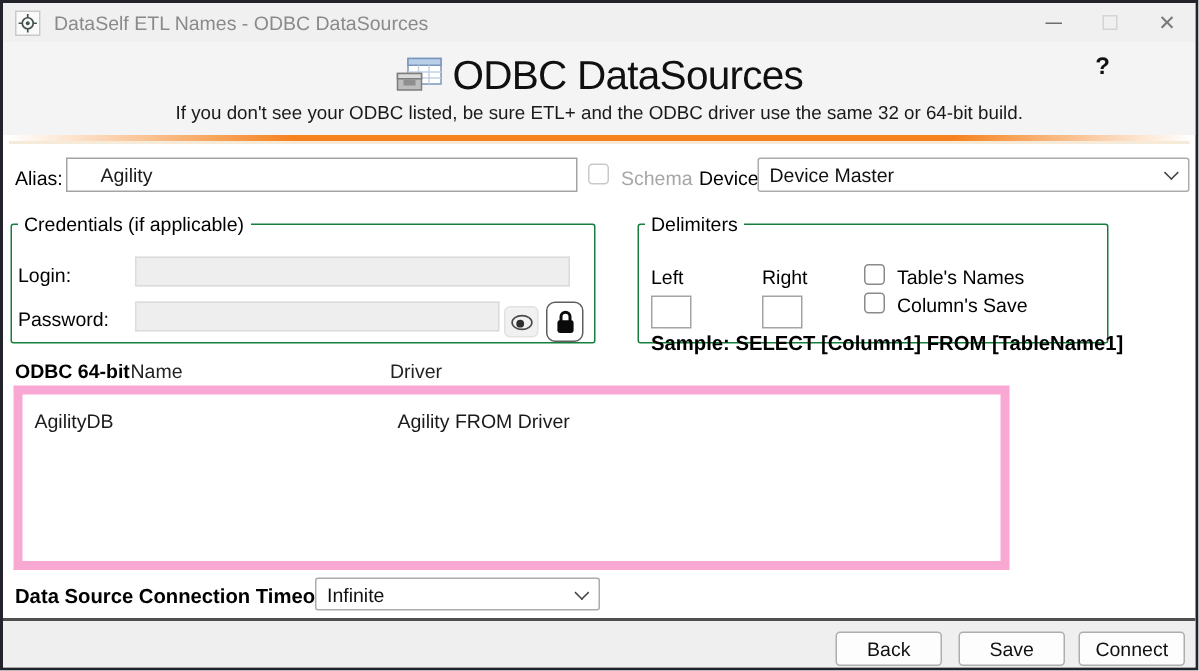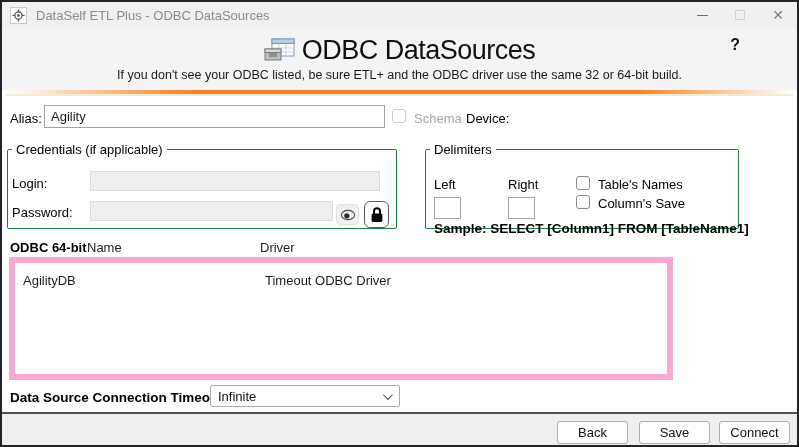--- a/index.html
+++ b/index.html
@@ -36,21 +36,21 @@
     position:absolute; top:88px; left:4px; right:4px; height:6px;
     background:linear-gradient(90deg, rgba(245,130,31,0) 0%, #f5821f 24%, #f5821f 80%, rgba(245,130,31,0) 100%);
     border-bottom:2px solid #f6ead9;
   }
   
   .lbl { position:absolute; font-size:13px; color:#000; white-space:nowrap; }
   .lbl.bold { font-weight:bold; }
   .lbl.disabled { color:#a6a6a6; }
   input.txt {
     position:absolute; border:1px solid #a3a3a3; background:#fff; font-size:13px;
-    padding:0 6px; font-family:"Liberation Sans", sans-serif; color:#1a1a1a;
+    padding:0 22px; font-family:"Liberation Sans", sans-serif; color:#1a1a1a;
   }
   input.txt:disabled { background:#eeeeee; border-color:#dbdbdb; }
   .combo {
     position:absolute; background:#fff; border:1px solid #acacac; border-radius:2px;
     display:flex; align-items:center; justify-content:space-between;
     padding:0 9px 0 7px; font-size:13px; color:#111; cursor:default;
   }
   .chev { width:7px; height:7px; border-right:1.4px solid #444; border-bottom:1.4px solid #444;
           transform:rotate(45deg) translateY(-2px); }
   .cbox { position:absolute; width:14px; height:14px; background:#fff;
@@ -89,21 +89,21 @@
 <div class="window">
 
   <div class="titlebar">
     <span class="app-icon-box">
       <svg width="13" height="13" viewBox="0 0 16 16">
         <circle cx="8" cy="8" r="4.5" fill="none" stroke="#44524e" stroke-width="1.4"></circle>
         <circle cx="8" cy="8" r="1.6" fill="#44524e"></circle>
         <path d="M8 0.5v3.2 M8 12.3v3.2 M0.5 8h3.2 M12.3 8h3.2" stroke="#44524e" stroke-width="1.4"></path>
       </svg>
     </span>
-    <span class="win-title">DataSelf ETL Plus - ODBC DataSources</span>
+    <span class="win-title">DataSelf ETL Names - ODBC DataSources</span>
     <div class="win-controls">
       <span class="win-btn">
           <span class="min-glyph"></span>
         </span>
       <span class="win-btn">
           <span class="max-glyph"></span>
         </span>
       <span class="win-btn">
           <span class="close-glyph">✕</span>
         </span>
@@ -124,20 +124,24 @@
   </div>
   <div class="subtitle">If you don't see your ODBC listed, be sure ETL+ and the ODBC driver use the same 32 or 64-bit build.</div>
   <div class="help-q">?</div>
   <div class="accent-bar"></div>
 
   <span class="lbl" style="left:8px; top:109px;">Alias:</span>
   <input class="txt" style="left: 42px; top: 103px; width: 341px; height: 23px;" value="Agility">
   <span class="cbox disabled" style="left:390px; top:107px;"></span>
   <span class="lbl disabled" style="left:412px; top:109px;">Schema</span>
   <span class="lbl" style="left:464px; top:109px;">Device:</span>
+  <div class="combo" style="left:503px; top:103px; width:288px; height:23px;">
+    <span>Device Master</span>
+    <span class="chev"></span>
+  </div>
 
   <fieldset class="grp" style="left:5px; top:140px; width:390px; height:87px;">
     <legend>Credentials (if applicable)</legend>
     <span class="lbl" style="left:4px; top:19px;">Login:</span>
     <input class="txt" style="left: 82px; top: 14px; width: 290px; height: 20px;" disabled="" value="">
     <span class="lbl" style="left:4px; top:48px;">Password:</span>
     <input class="txt" style="left: 82px; top: 44px; width: 243px; height: 20px;" disabled="" value="">
     <span class="eye-btn">
       <svg width="16" height="12" viewBox="0 0 16 12">
         <ellipse cx="8" cy="6" rx="6.6" ry="4.6" fill="none" stroke="#4a4a4a" stroke-width="1.1"></ellipse>
@@ -165,21 +169,21 @@
     <span class="sample-line" style="left:8px; top:64px;">Sample: SELECT [Column1] FROM [TableName1]</span>
   </fieldset>
 
   <span class="lbl bold" style="left:8px; top:238px;">ODBC 64-bit</span>
   <span class="lbl" style="left:85px; top:238px; color:#222;">Name</span>
   <span class="lbl" style="left:258px; top:238px; color:#222;">Driver</span>
 
   <div class="listbox">
     <div class="listrow">
       <span class="cell-name">AgilityDB</span>
-      <span class="cell-driver">Timeout ODBC Driver</span>
+      <span class="cell-driver">Agility FROM Driver</span>
     </div>
   </div>
 
   <span class="lbl bold" style="left:8px; top:388px; font-size:13.5px;">Data Source Connection Timeout</span>
   <div class="combo" style="left:208px; top:383px; width:190px; height:22px;">
     <span>Infinite</span>
     <span class="chev"></span>
   </div>
 
   <div class="separator"></div>

